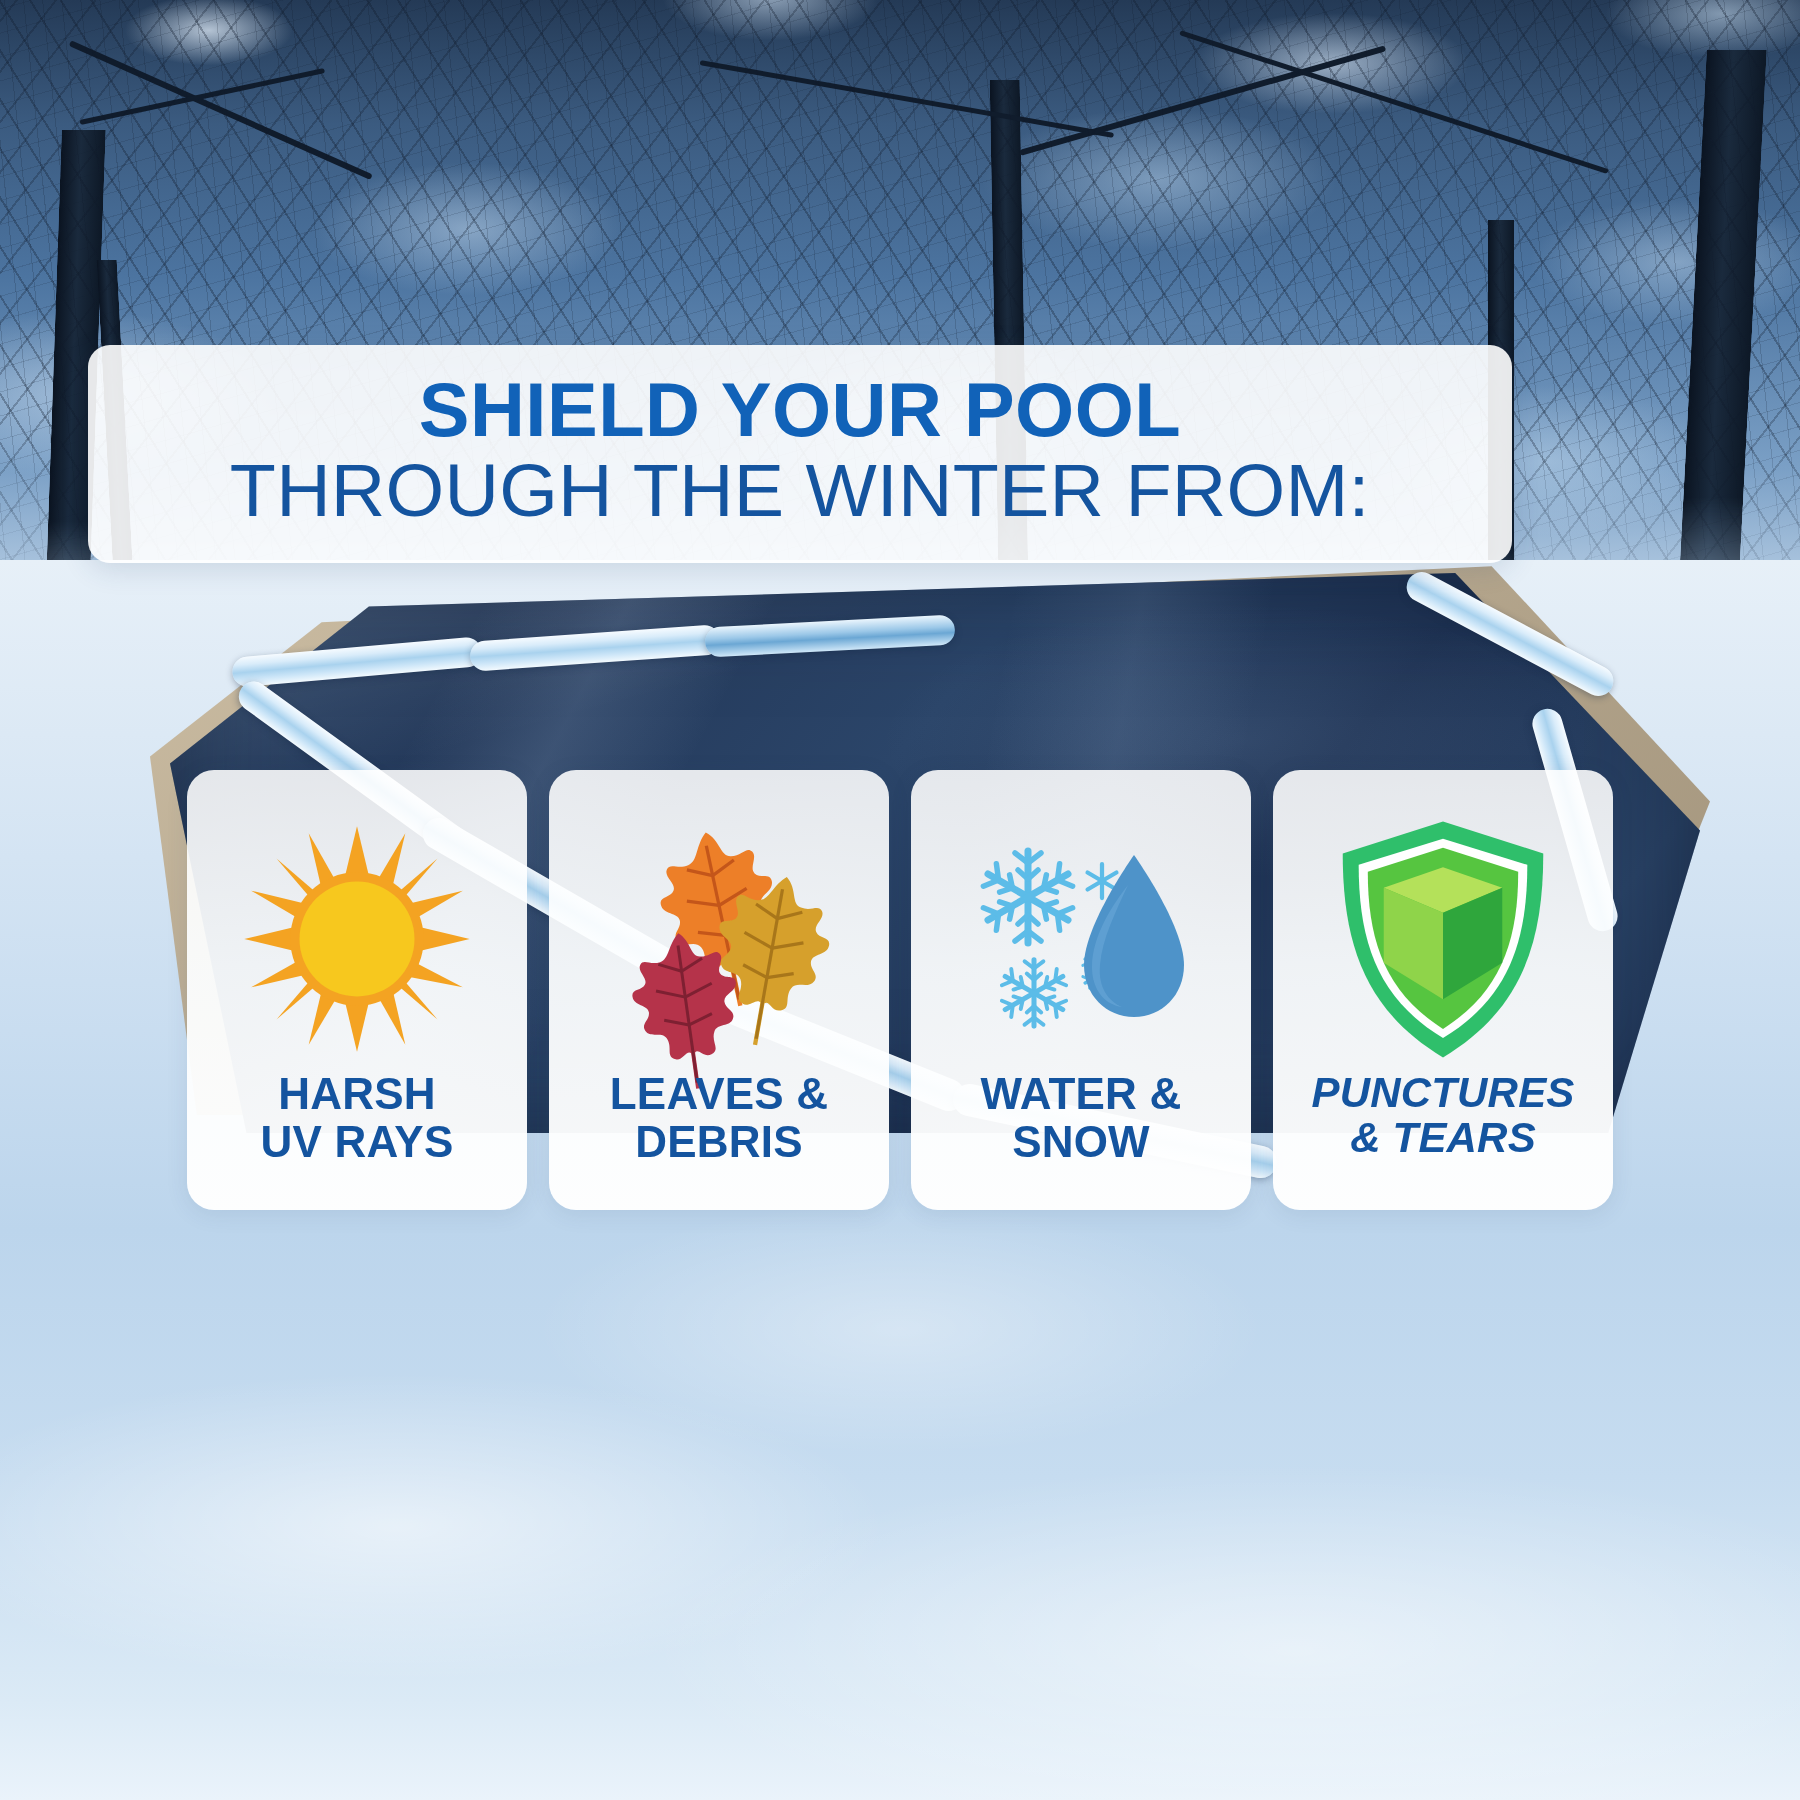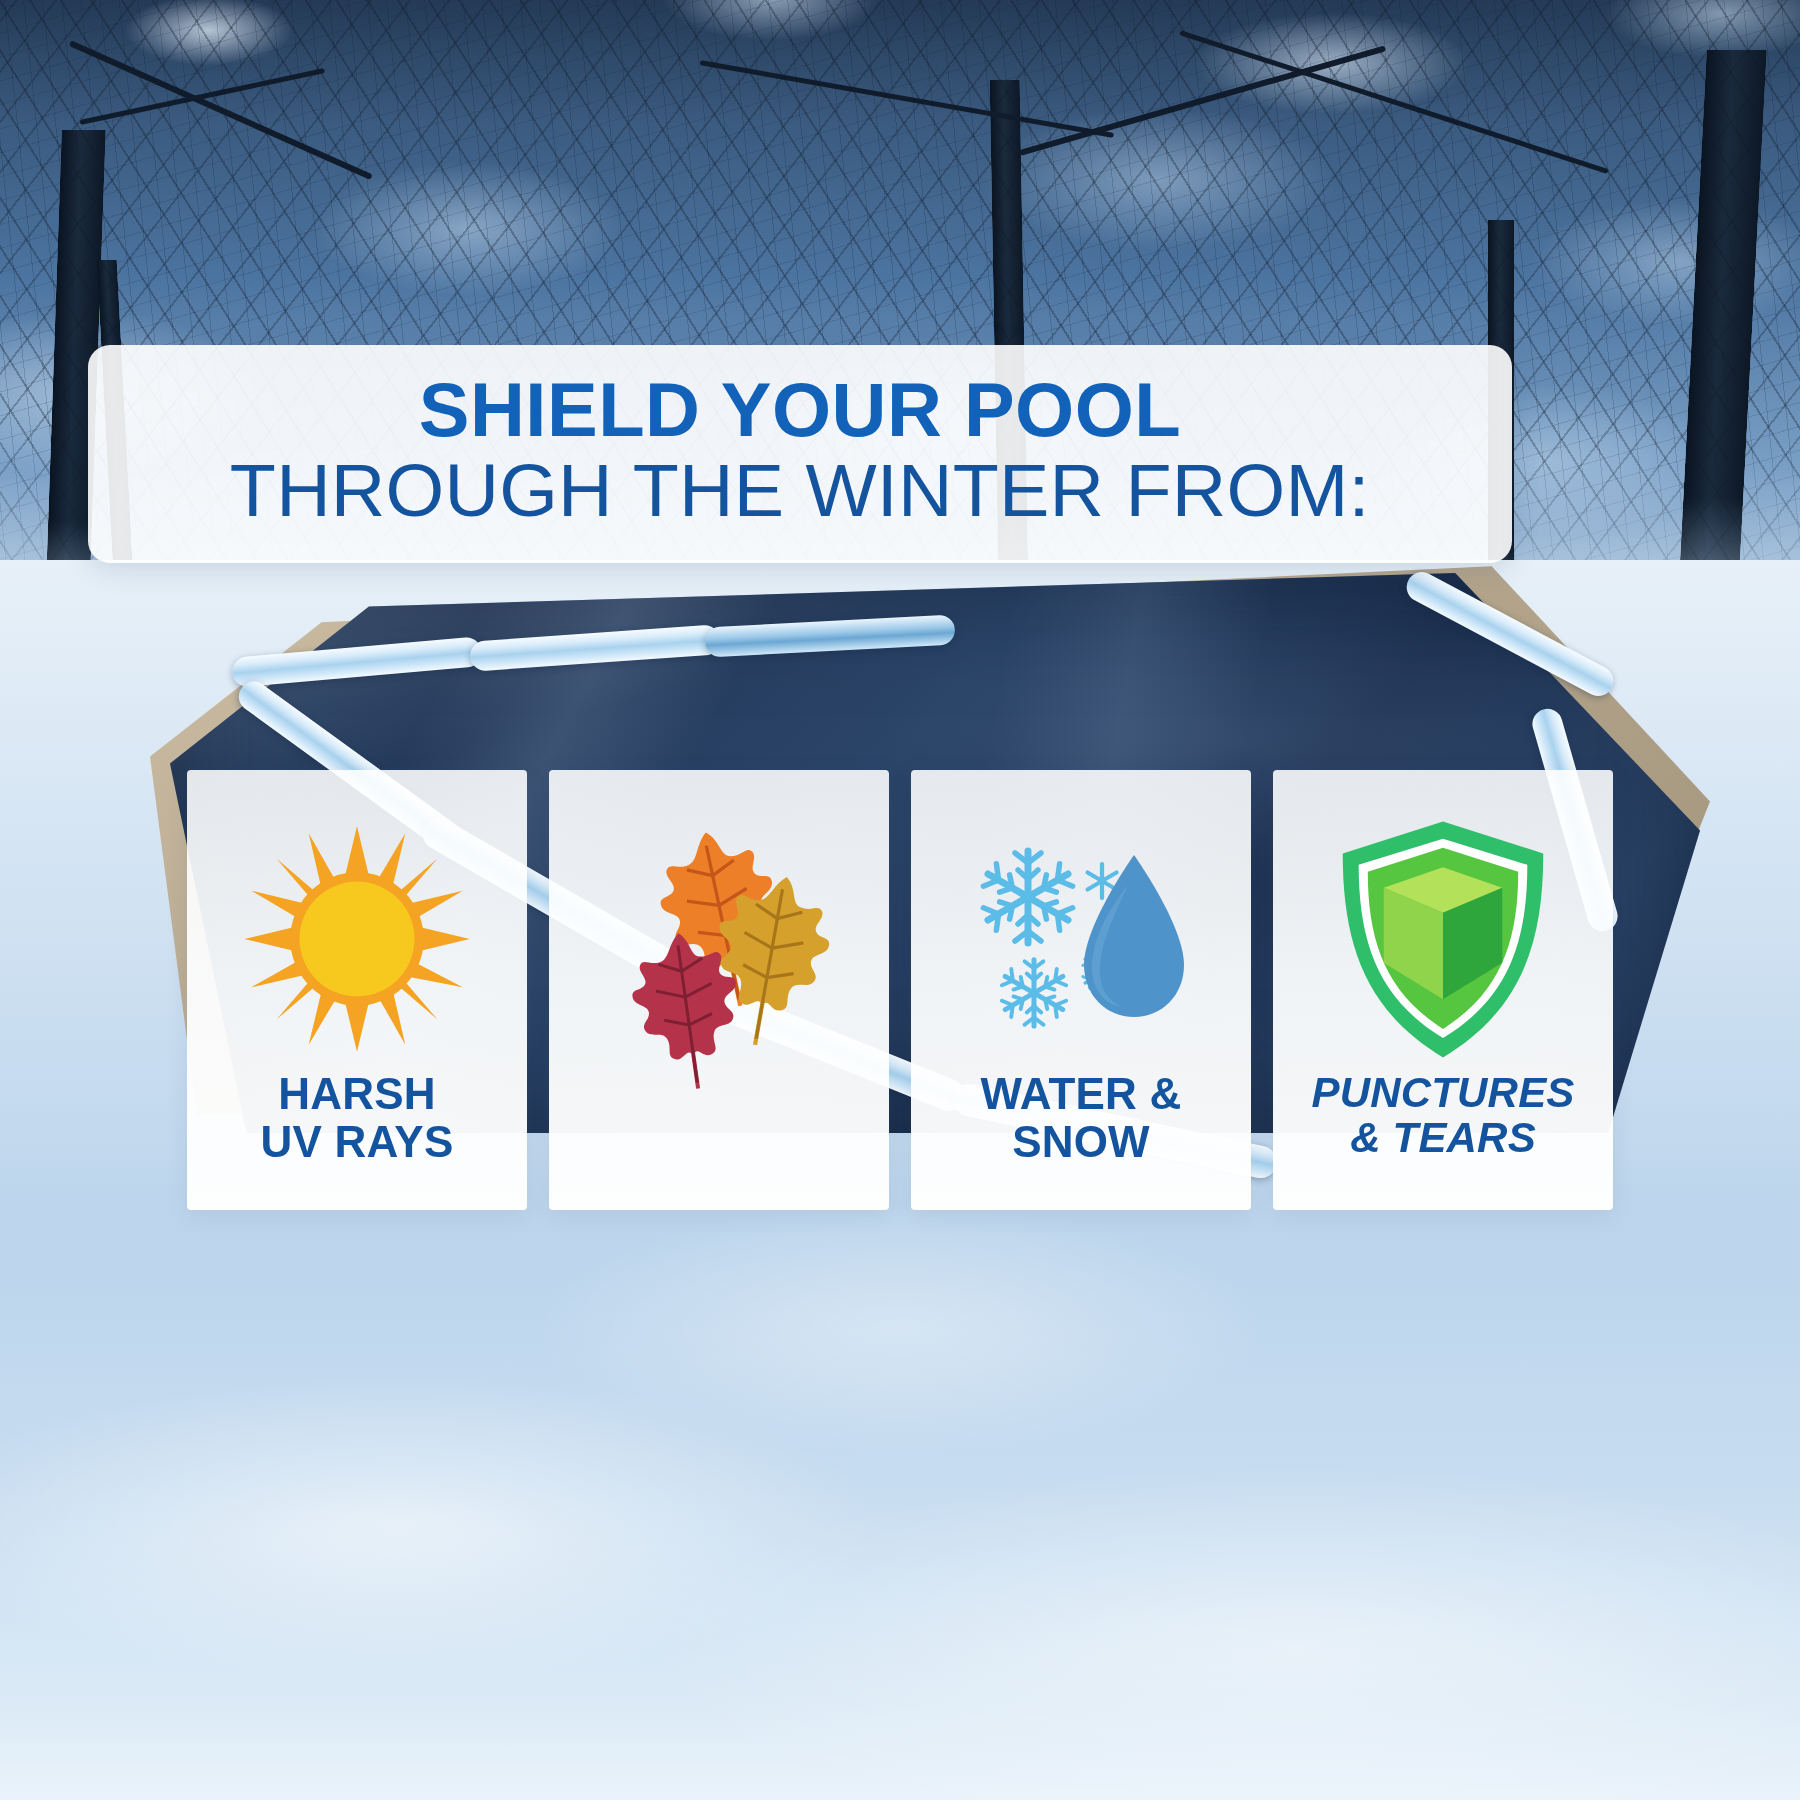--- a/index.html
+++ b/index.html
@@ -144,21 +144,21 @@
 
   
   .cards {
     position:absolute; left:0; top:770px; width:1800px; height:460px;
     display:flex; justify-content:center; align-items:flex-start;
     gap:22px;
   }
   .fcard {
     width:340px; height:440px;
     background:linear-gradient(180deg, rgba(255,255,255,.88) 0%, rgba(252,254,255,.94) 45%, rgba(255,255,255,.97) 100%);
-    border-radius:4px;
+    border-radius:27px;
     display:flex; flex-direction:column;
     align-items:center; justify-content:flex-start;
     padding-top:44px;
     box-shadow:0 4px 22px rgba(40,70,110,.10);
   }
   .fcard .icon-slot {
     height:250px; width:250px;
     display:flex; align-items:center; justify-content:center;
   }
   .fcard .flabel {
@@ -279,20 +279,22 @@
                      C80 54 90 50 90 58 C90 68 76 68 76 76 C76 84 86 86 82 94
                      C78 102 66 96 62 104 C57 114 66 122 56 126 C48 129 44 118 40 122
                      L40 158 L36 158 L36 122 C32 118 26 129 20 126 C10 122 19 114 14 104
                      C10 96 -2 102 -6 94 C-10 86 0 84 0 76 C0 68 -14 68 -14 58
                      C-14 50 -4 54 0 48 C4 42 -6 34 -2 28 C2 22 8 30 18 28 C28 26 28 12 40 2 Z" fill="#B5334A"></path>
             <path d="M38 14 L38 152" stroke="#7E2032" stroke-width="3" fill="none"></path>
             <path d="M38 40 L16 30 M38 40 L60 30 M38 66 L10 56 M38 66 L66 56 M38 94 L14 86 M38 94 L62 86" stroke="#7E2032" stroke-width="3" fill="none"></path>
           </g>
         </svg>
       </div>
+      <div class="flabel">LEAVES &amp;
+DEBRIS</div>
     </div>
 
     <div class="fcard c3">
       <div class="icon-slot">
         <svg width="250" height="240" viewBox="0 0 250 240" aria-hidden="true">
           <defs>
             <g id="flake6">
               <g stroke="#5CBCE8" stroke-width="7" stroke-linecap="round" fill="none">
                 <line x1="0" y1="-46" x2="0" y2="46"></line>
                 <line x1="-40" y1="-23" x2="40" y2="23"></line>

